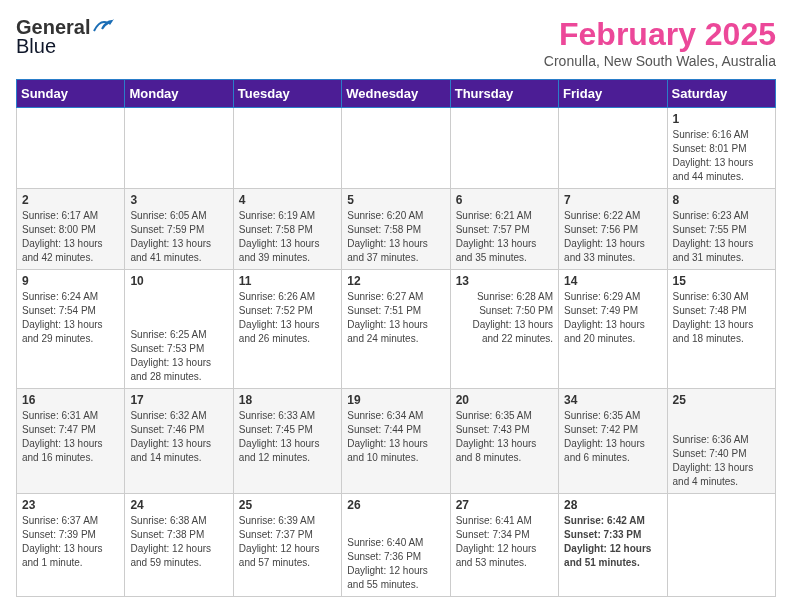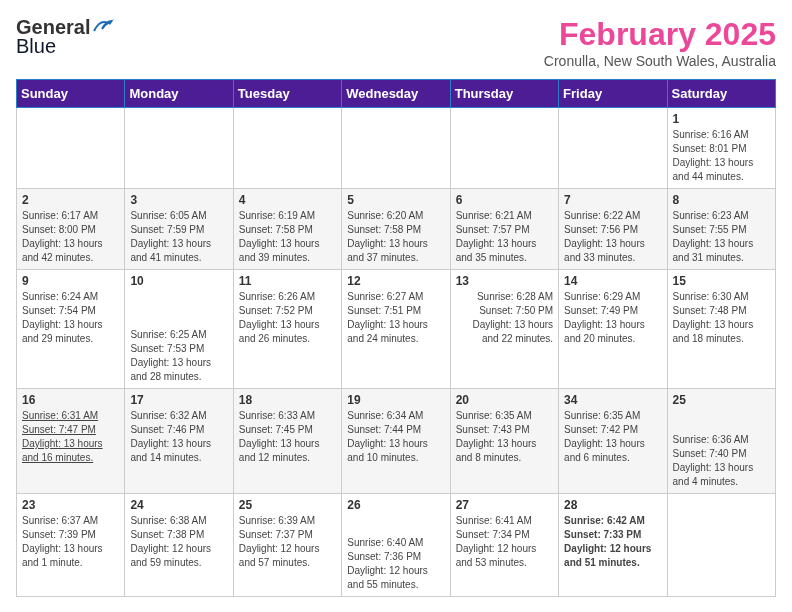--- a/index.html
+++ b/index.html
@@ -225,21 +225,21 @@
           <span class="day-num">15</span>
           <div class="day-info" style="white-space: pre-line;">Sunrise: 6:30 AM
 Sunset: 7:48 PM
 Daylight: 13 hours
 and 18 minutes.</div>
         </td>
       </tr>
       <tr>
         <td>
           <span class="day-num">16</span>
-          <div class="day-info" style="white-space: pre-line; text-decoration: underline;">Sunrise: 6:31 AM
+          <div class="day-info" style="white-space: pre-line;">Sunrise: 6:31 AM
 Sunset: 7:47 PM
 Daylight: 13 hours
 and 16 minutes.</div>
         </td>
         <td>
           <span class="day-num">17</span>
           <div class="day-info" style="white-space: pre-line;">Sunrise: 6:32 AM
 Sunset: 7:46 PM
 Daylight: 13 hours
 and 14 minutes.</div>

